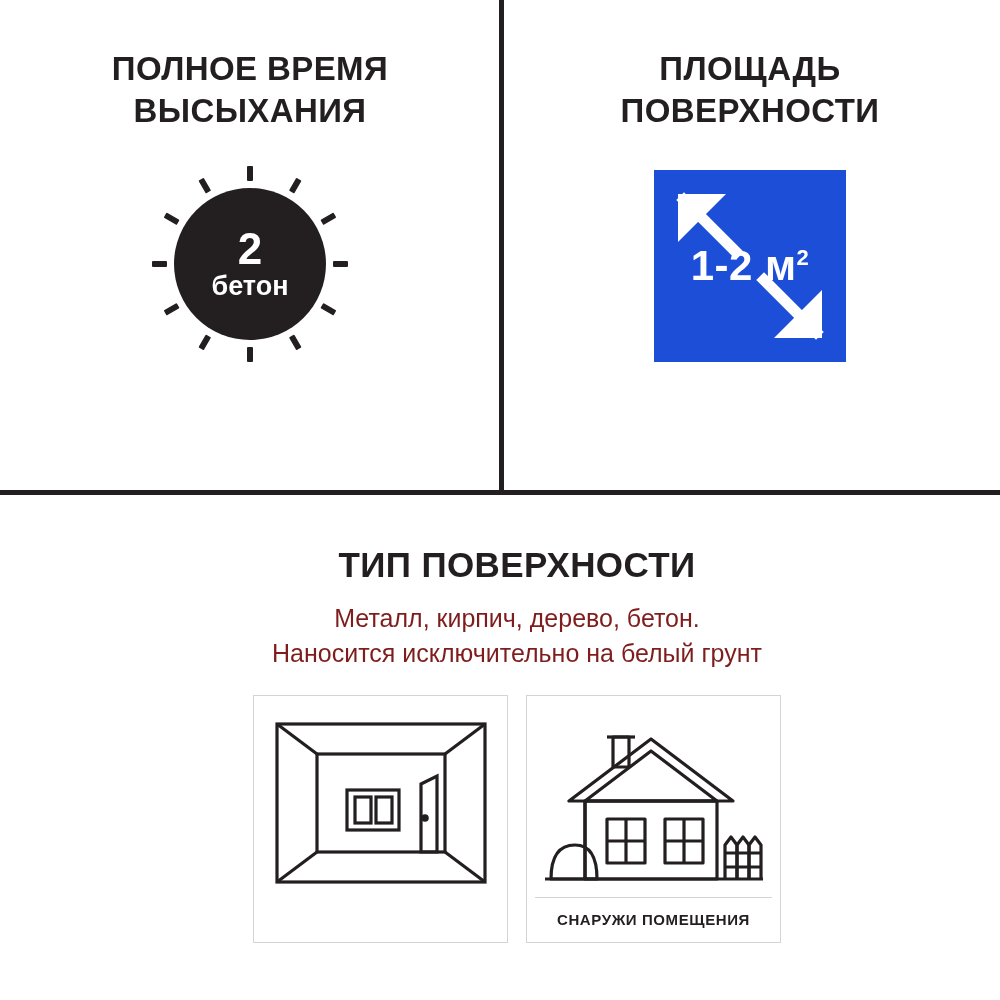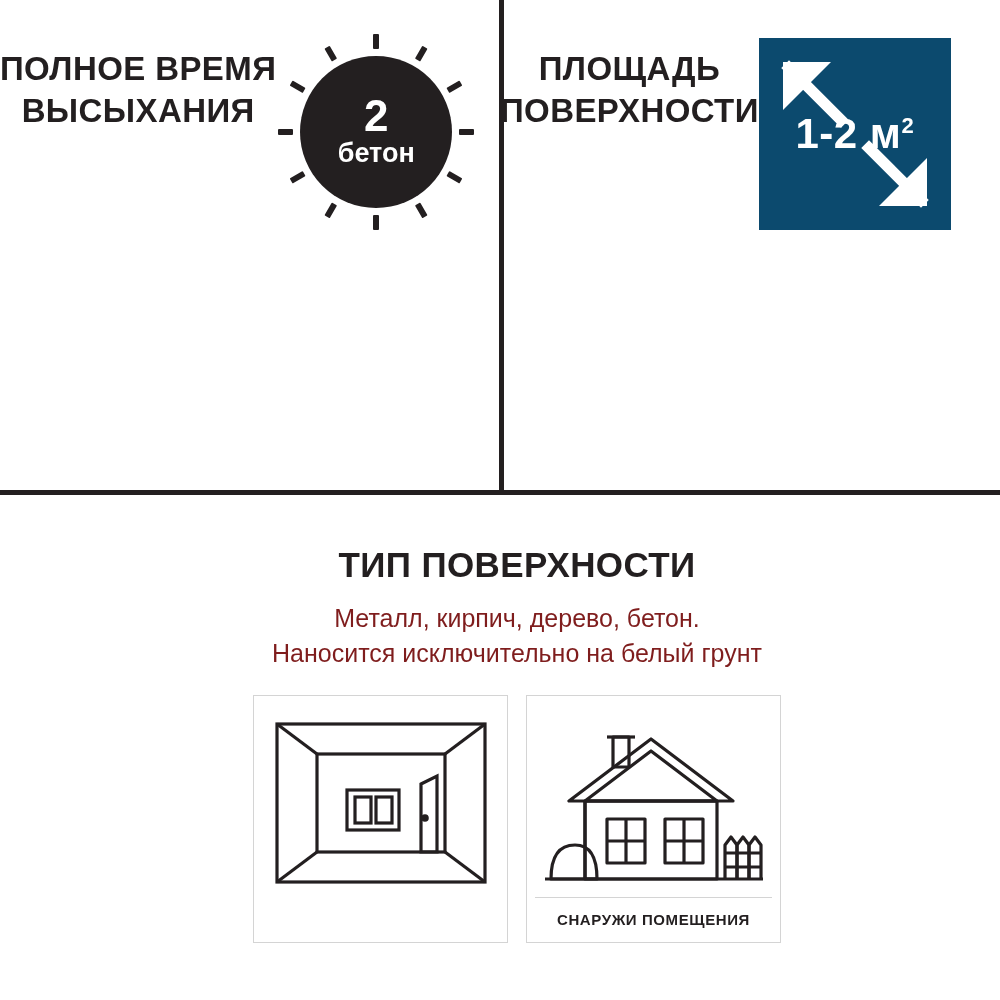--- a/index.html
+++ b/index.html
@@ -29,22 +29,22 @@
     position: absolute;
     left: 0; top: 0;
     width: 1000px;
     height: 492px;
     display: flex;
   }
   .panel {
     position: relative;
     flex: 1 1 50%;
     display: flex;
-    flex-direction: row;
-    align-items: flex-start;
+    flex-direction: column;
+    align-items: center;
   }
   .panel-title {
     margin-top: 48px;
     font-size: 33px;
     font-weight: bold;
     letter-spacing: 0.4px;
     line-height: 1.28;
     text-align: center;
     text-transform: uppercase;
     color: #231f20;
@@ -122,21 +122,21 @@
     background: #231f20;
     border-radius: 1px;
   }
 
   
   .area-box {
     position: relative;
     width: 192px;
     height: 192px;
     margin-top: 38px;
-    background: #0c4a6e;
+    background: #1d4ed8;
     display: flex;
     align-items: center;
     justify-content: center;
   }
   .area-text {
     color: #ffffff;
     font-size: 42px;
     font-weight: bold;
     letter-spacing: 0.5px;
     position: relative;

